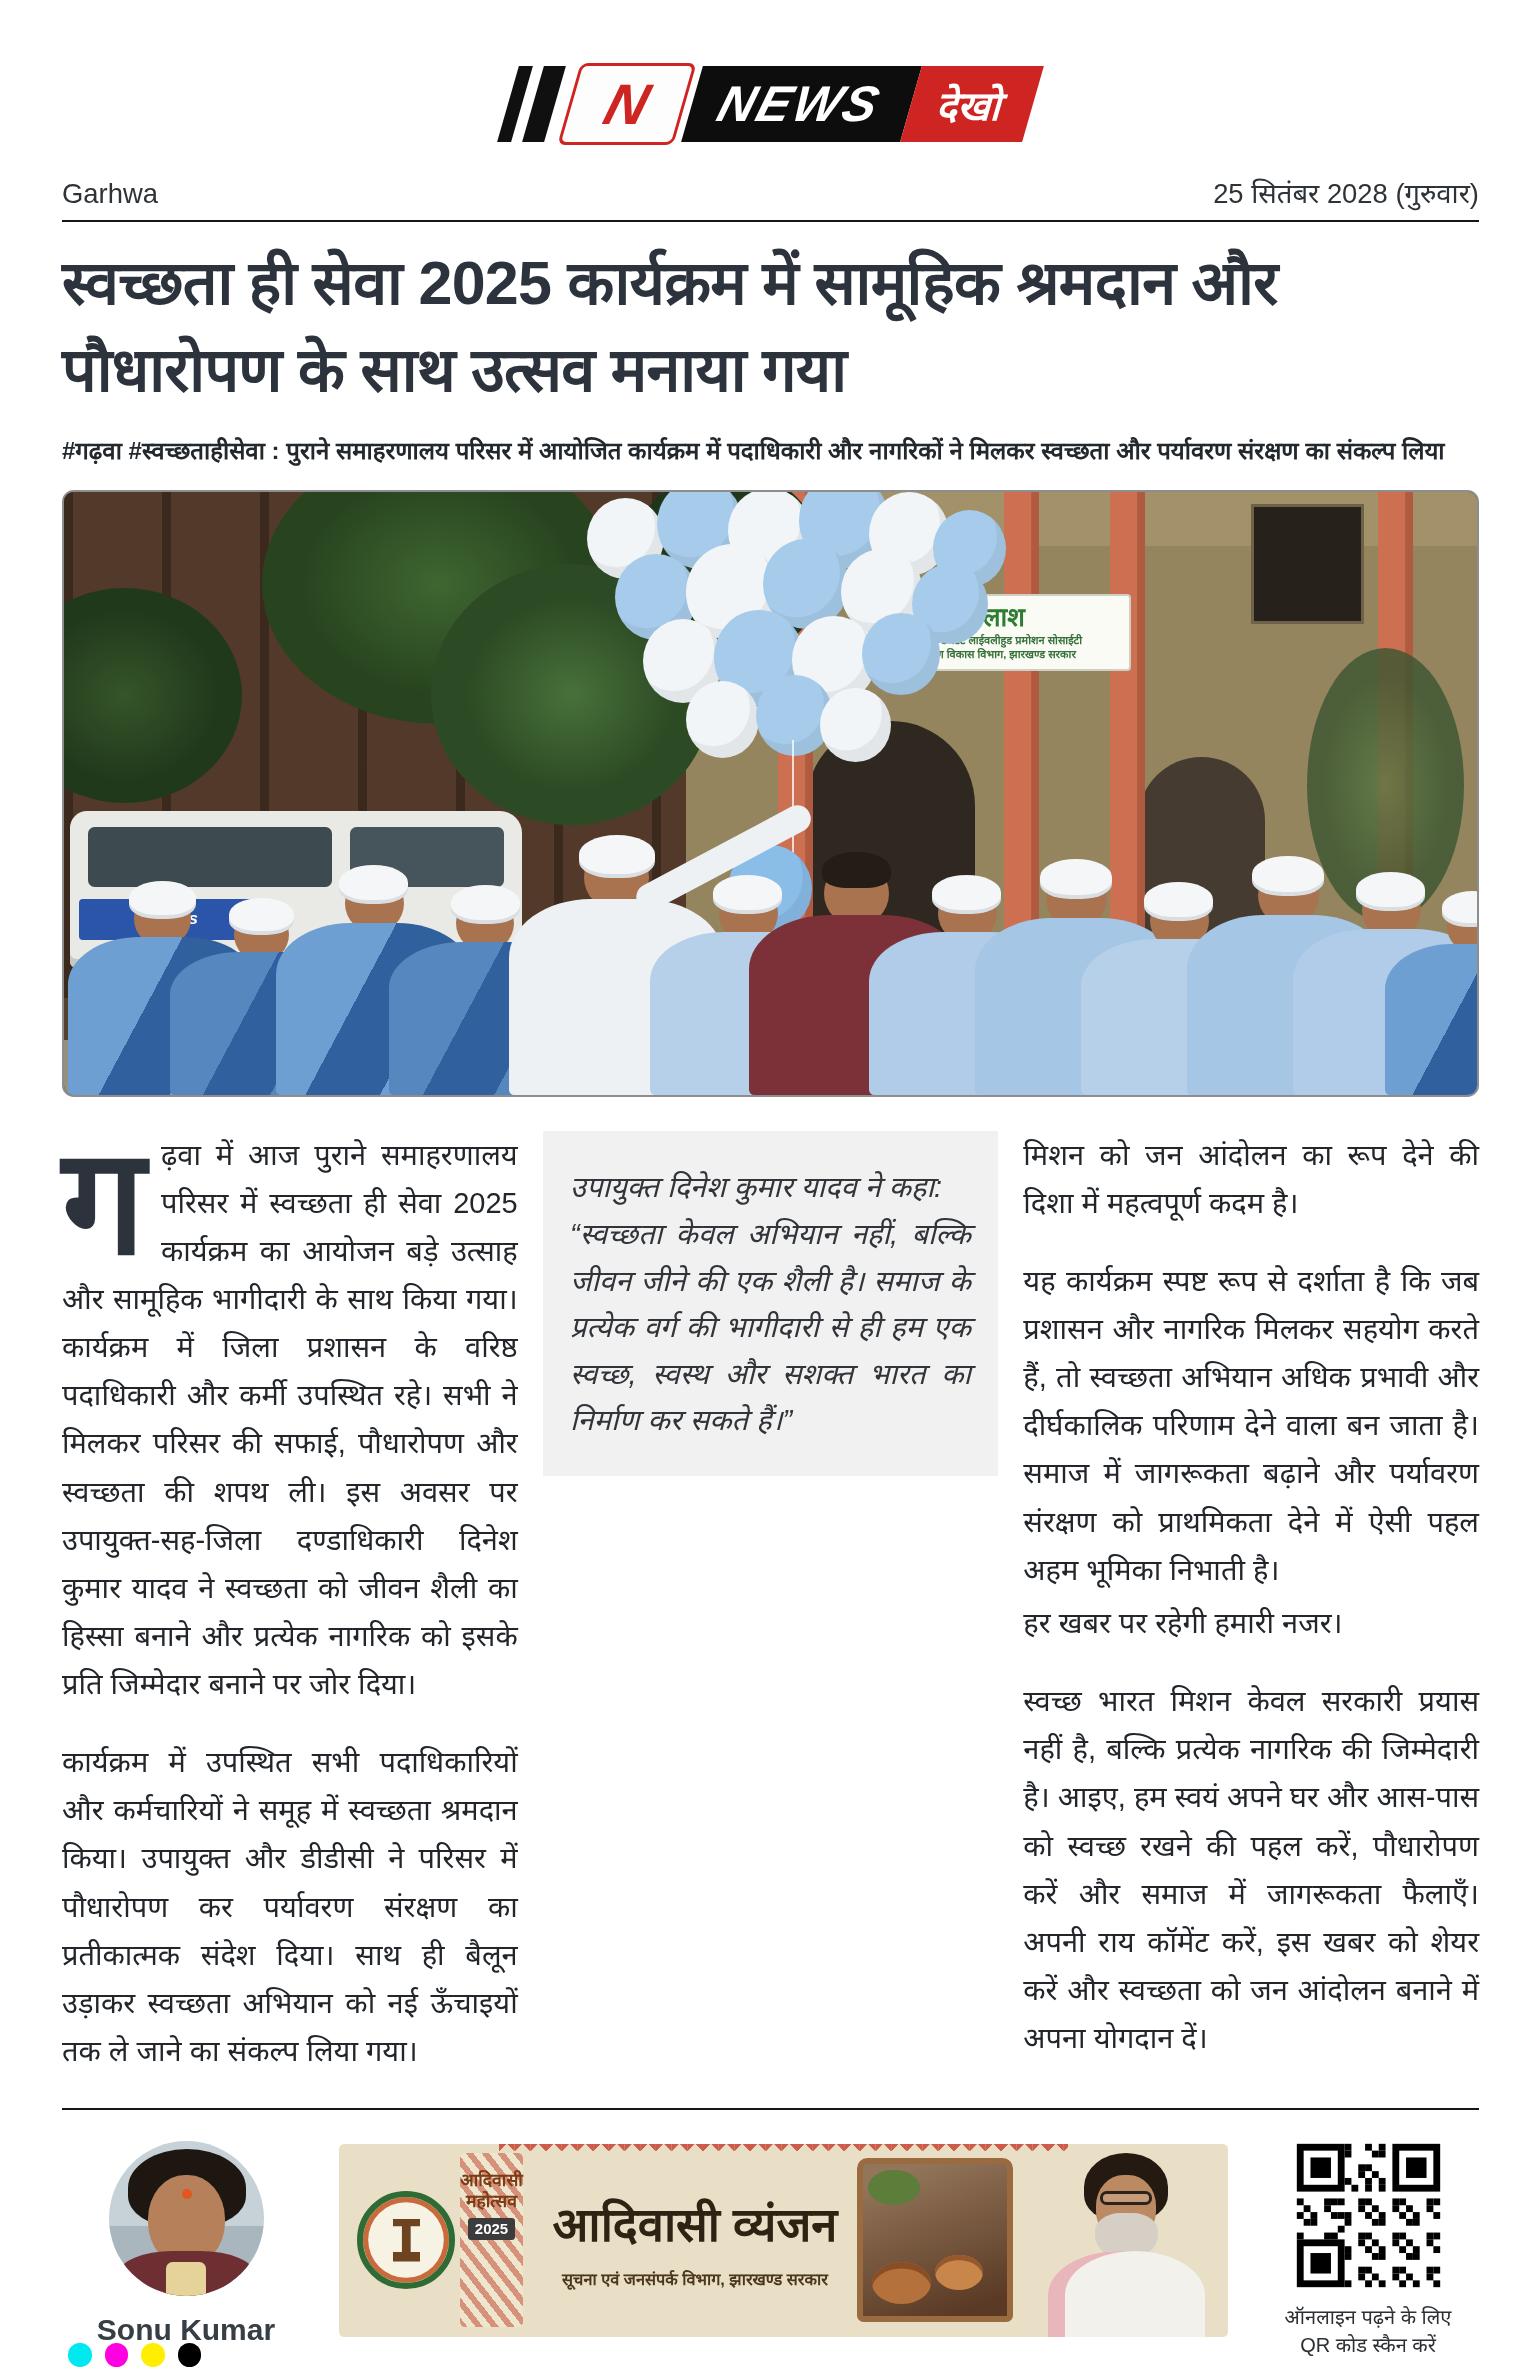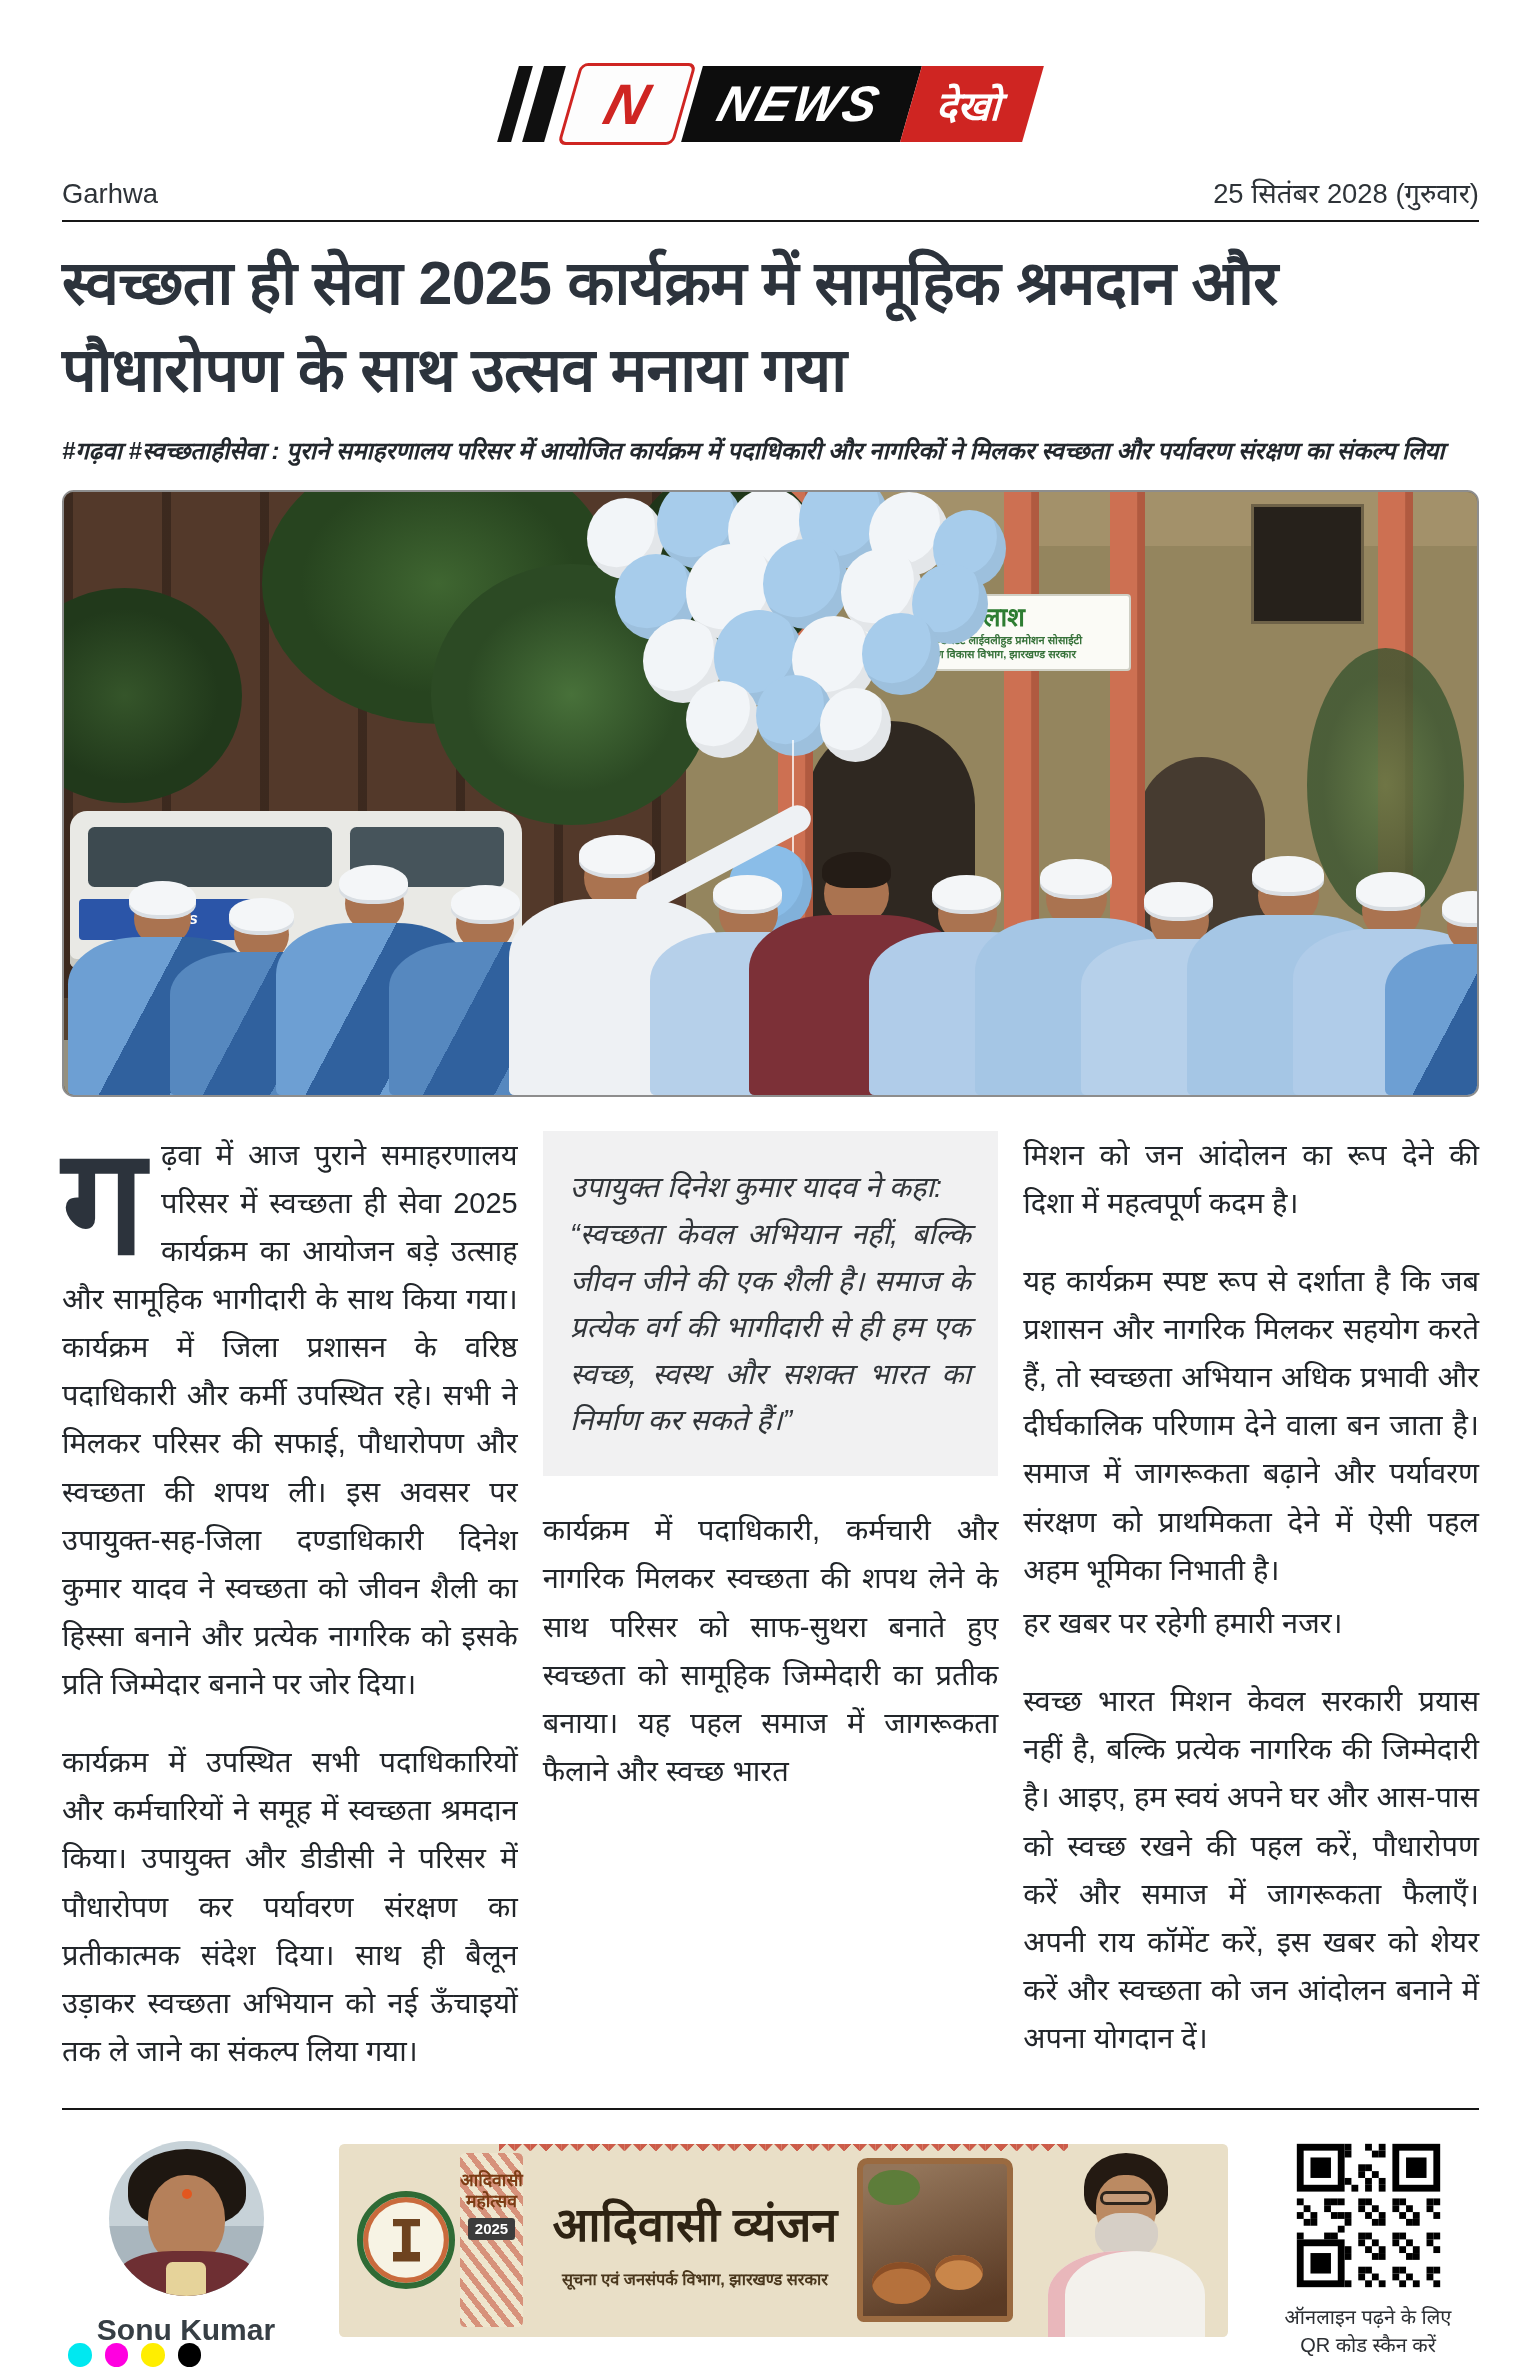--- a/index.html
+++ b/index.html
@@ -19,21 +19,21 @@
   .lg-plate.red{background:#cf2522;padding:0 29px;}
   .lg-plate.red i{color:#fff;font-weight:800;font-size:40px;font-style:normal;}
 
   
   .metarow{display:flex;justify-content:space-between;align-items:baseline;margin-top:30px;font-size:27.4px;color:#2e3338;}
   hr.rule{border:none;border-top:2px solid #161616;margin:9.1px 0 0 0;}
   hr.rule.bottom{margin-top:2.6px;}
 
   
   h1{margin:18.3px 0 0 0;font-size:61px;line-height:1.42;font-weight:800;color:#2c333c;letter-spacing:-0.7px;}
-  .subhead{margin:19.6px 0 0 0;font-size:24px;font-weight:700;color:#23282d;font-style:italic;}
+  .subhead{margin:19.6px 0 0 0;font-size:24px;font-weight:700;color:#23282d;}
 
   
   .photo{margin:23.5px 0 0 0;position:relative;width:1417px;height:607px;border:2.6px solid #8d8d8d;border-radius:11.8px;overflow:hidden;background:#55412f;box-sizing:border-box;}
   .ph{position:absolute;}
   .ph-brick{left:0;top:0;width:46%;height:84%;background:#53392a;
     background-image:repeating-linear-gradient(90deg,rgba(0,0,0,.28) 0 9.1px,rgba(0,0,0,0) 9.1px 98px);}
   .ph-wall{left:44%;top:0;right:0;height:80%;background:#94855e;}
   .ph-beam{left:44%;top:0;right:0;height:9%;background:#a3916a;}
   .ph-window{background:#26211b;border:3.9px solid #6e6248;box-sizing:border-box;}
   .ph-pillar{top:0;width:35px;height:80%;background:#cd7052;box-shadow:inset -7.8px 0 0 #b05a40;}
@@ -275,21 +275,20 @@
   <section class="article">
     <div class="col">
       <p><span class="dropcap">ग</span><span>ढ़वा में आज पुराने समाहरणालय परिसर में स्वच्छता ही सेवा 2025 कार्यक्रम का आयोजन बड़े उत्साह और सामूहिक भागीदारी के साथ किया गया। कार्यक्रम में जिला प्रशासन के वरिष्ठ पदाधिकारी और कर्मी उपस्थित रहे। सभी ने मिलकर परिसर की सफाई, पौधारोपण और स्वच्छता की शपथ ली। इस अवसर पर उपायुक्त-सह-जिला दण्डाधिकारी दिनेश कुमार यादव ने स्वच्छता को जीवन शैली का हिस्सा बनाने और प्रत्येक नागरिक को इसके प्रति जिम्मेदार बनाने पर जोर दिया।</span></p>
       <p>कार्यक्रम में उपस्थित सभी पदाधिकारियों और कर्मचारियों ने समूह में स्वच्छता श्रमदान किया। उपायुक्त और डीडीसी ने परिसर में पौधारोपण कर पर्यावरण संरक्षण का प्रतीकात्मक संदेश दिया। साथ ही बैलून उड़ाकर स्वच्छता अभियान को नई ऊँचाइयों तक ले जाने का संकल्प लिया गया।</p>
     </div>
     <div class="col">
       <blockquote class="quote">
         <p>उपायुक्त दिनेश कुमार यादव ने कहा:</p>
         <p>“स्वच्छता केवल अभियान नहीं, बल्कि जीवन जीने की एक शैली है। समाज के प्रत्येक वर्ग की भागीदारी से ही हम एक स्वच्छ, स्वस्थ और सशक्त भारत का निर्माण कर सकते हैं।”</p>
       </blockquote>
-      <p>कार्यक्रम में पदाधिकारी, कर्मचारी और नागरिक मिलकर स्वच्छता की शपथ लेने के साथ परिसर को साफ-सुथरा बनाते हुए स्वच्छता को सामूहिक जिम्मेदारी का प्रतीक बनाया। यह पहल समाज में जागरूकता फैलाने और स्वच्छ भारत</p>
     </div>
     <div class="col">
       <p>मिशन को जन आंदोलन का रूप देने की दिशा में महत्वपूर्ण कदम है।</p>
       <p class="no-gap">यह कार्यक्रम स्पष्ट रूप से दर्शाता है कि जब प्रशासन और नागरिक मिलकर सहयोग करते हैं, तो स्वच्छता अभियान अधिक प्रभावी और दीर्घकालिक परिणाम देने वाला बन जाता है। समाज में जागरूकता बढ़ाने और पर्यावरण संरक्षण को प्राथमिकता देने में ऐसी पहल अहम भूमिका निभाती है।</p>
       <p>हर खबर पर रहेगी हमारी नजर।</p>
       <p>स्वच्छ भारत मिशन केवल सरकारी प्रयास नहीं है, बल्कि प्रत्येक नागरिक की जिम्मेदारी है। आइए, हम स्वयं अपने घर और आस-पास को स्वच्छ रखने की पहल करें, पौधारोपण करें और समाज में जागरूकता फैलाएँ। अपनी राय कॉमेंट करें, इस खबर को शेयर करें और स्वच्छता को जन आंदोलन बनाने में अपना योगदान दें।</p>
     </div>
   </section>
 
   <hr class="rule bottom">

